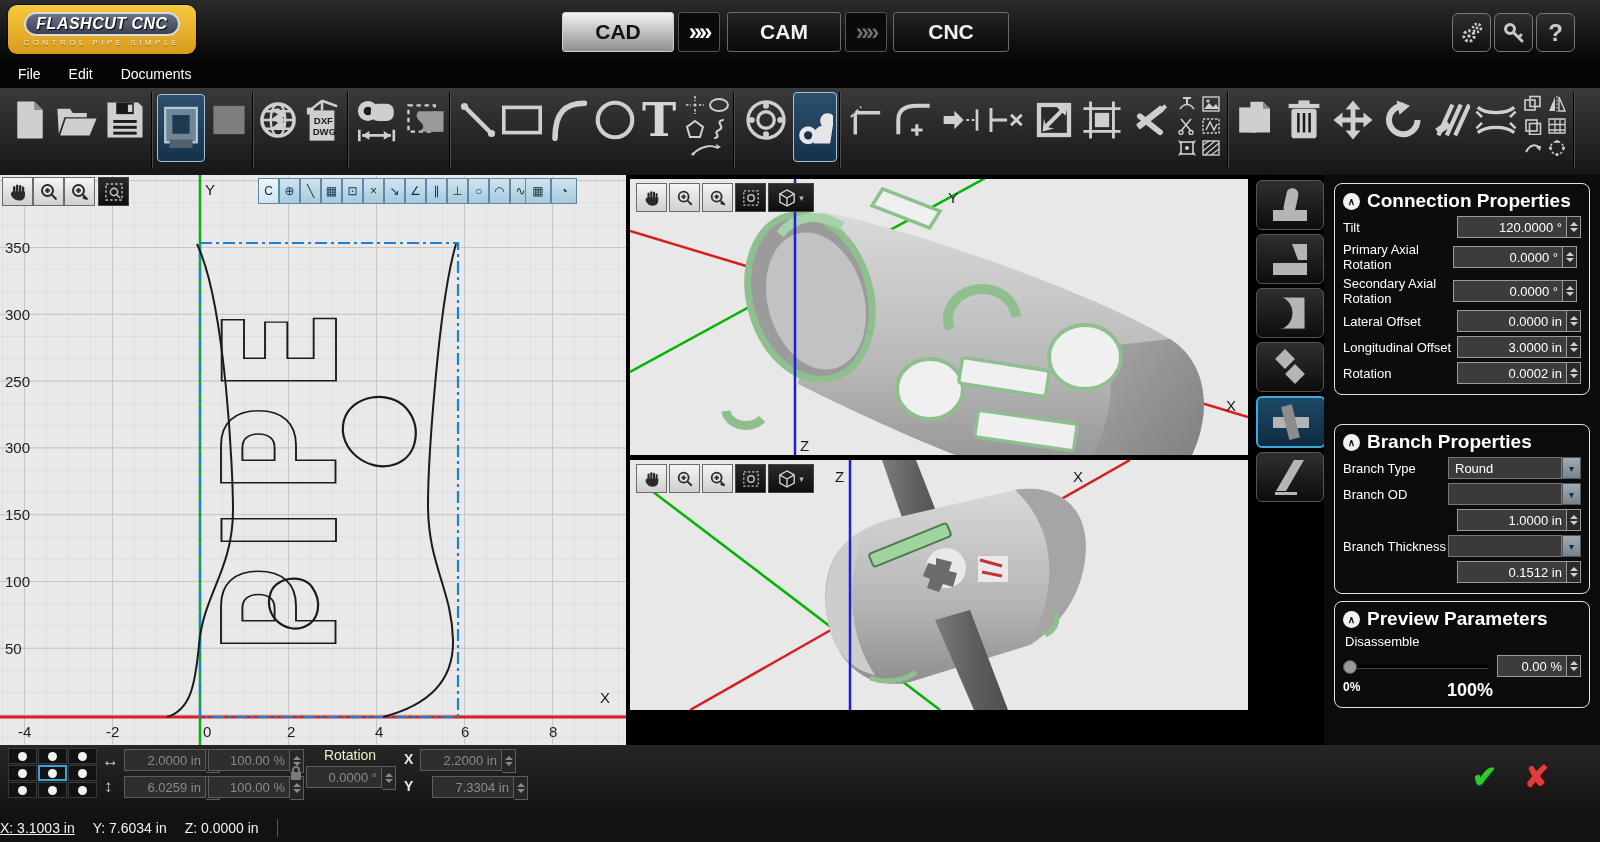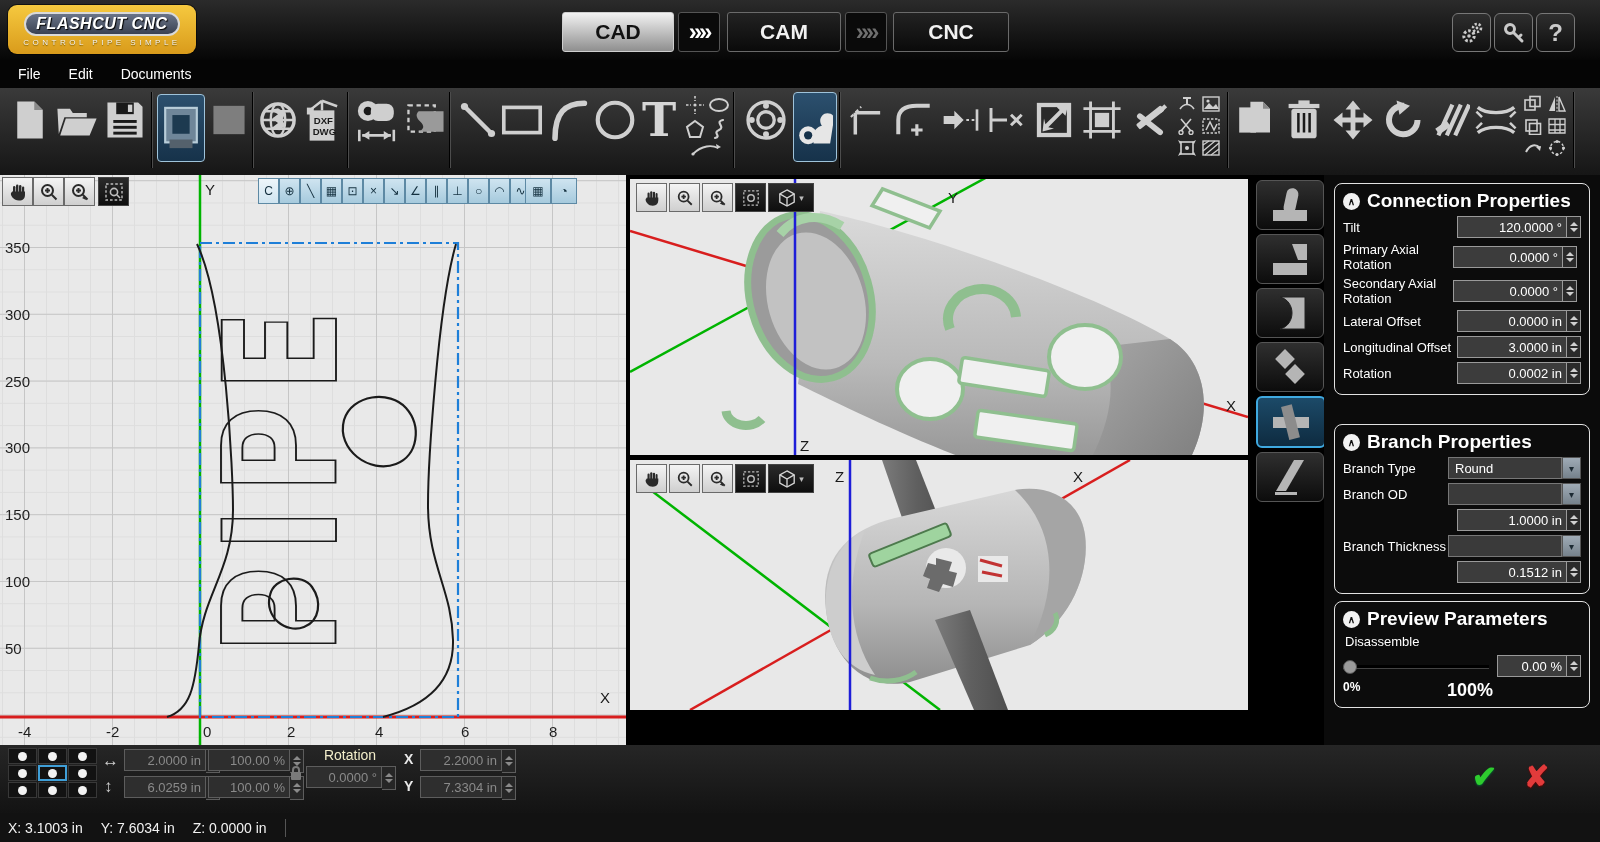--- a/index.html
+++ b/index.html
@@ -1014,30 +1014,30 @@
     <span class="abs blabel" style="left:404px;top:6px;">X</span>
     <div class="abs" style="left:420px;top:4px;display:flex;">
       <div class="dimfield" style="width:72px;">2.2000 in</div>
       <div class="dspin">
           <i class="up"></i>
           <i class="dn"></i>
         </div>
     </div>
     <span class="abs blabel" style="left:404px;top:33px;">Y</span>
     <div class="abs" style="left:420px;top:31px;display:flex;">
-      <div class="dimfield" style="width:72px;">7.3304 in</div>
+      <div class="dimfield" style="width:72px;margin-left:12px;">7.3304 in</div>
       <div class="dspin">
           <i class="up"></i>
           <i class="dn"></i>
         </div>
     </div>
     <div class="abs" style="left:1472px;top:14px;font-size:30px;font-weight:bold;color:#2ecc2e;text-shadow:0 1px 2px #063;"><span>✔</span></div>
     <div class="abs" style="left:1524px;top:14px;font-size:30px;font-weight:bold;color:#e23b3b;text-shadow:0 1px 2px #600;"><span>✘</span></div>
   </div>
 
   <div id="statusbar" class="abs">
-    <span style="margin-left:8px;">X: 3.1003 in</span>
+    <span style="margin-left:0;text-decoration:underline;">X: 3.1003 in</span>
     <span>Y: 7.6034 in</span>
     <span>Z: 0.0000 in</span>
     <span style="border-left:1px solid #555;height:18px;"></span>
   </div>
 
 </div>
 
 </body></html>

